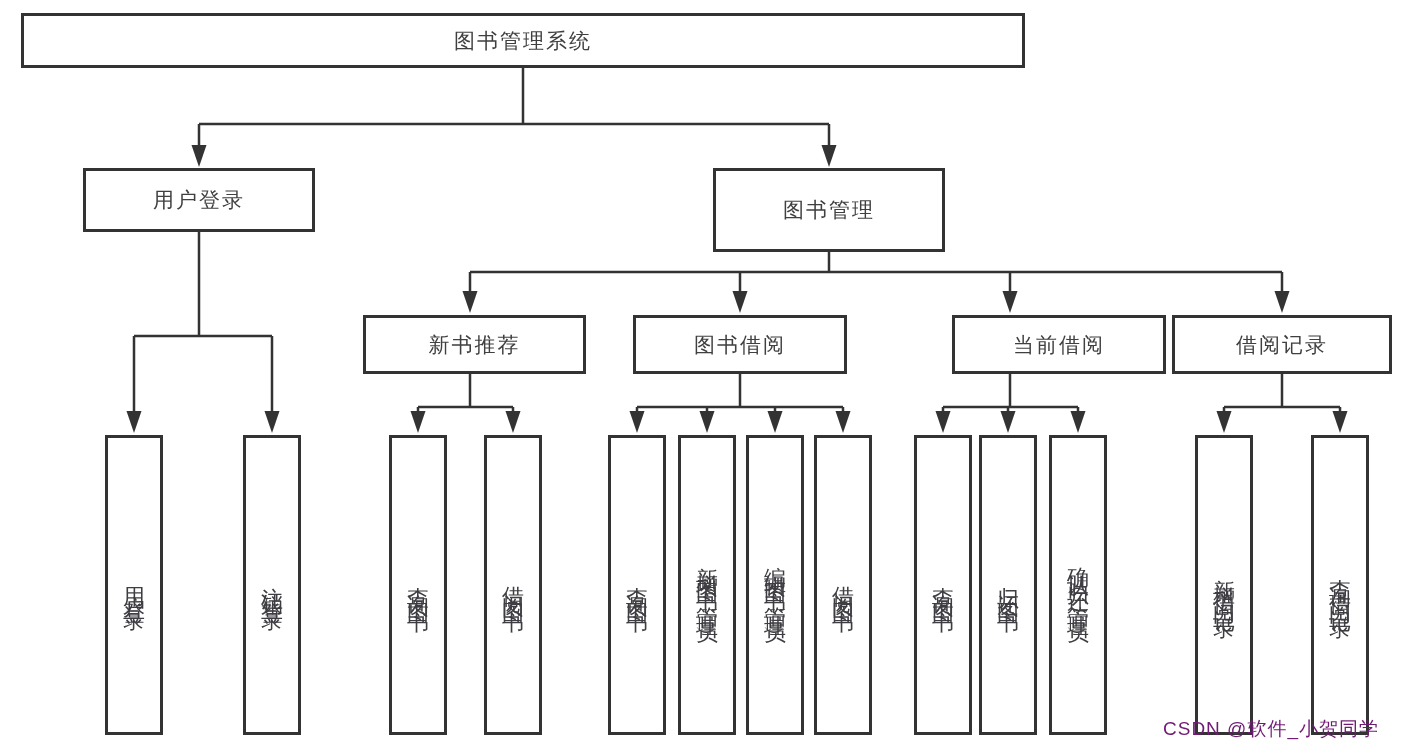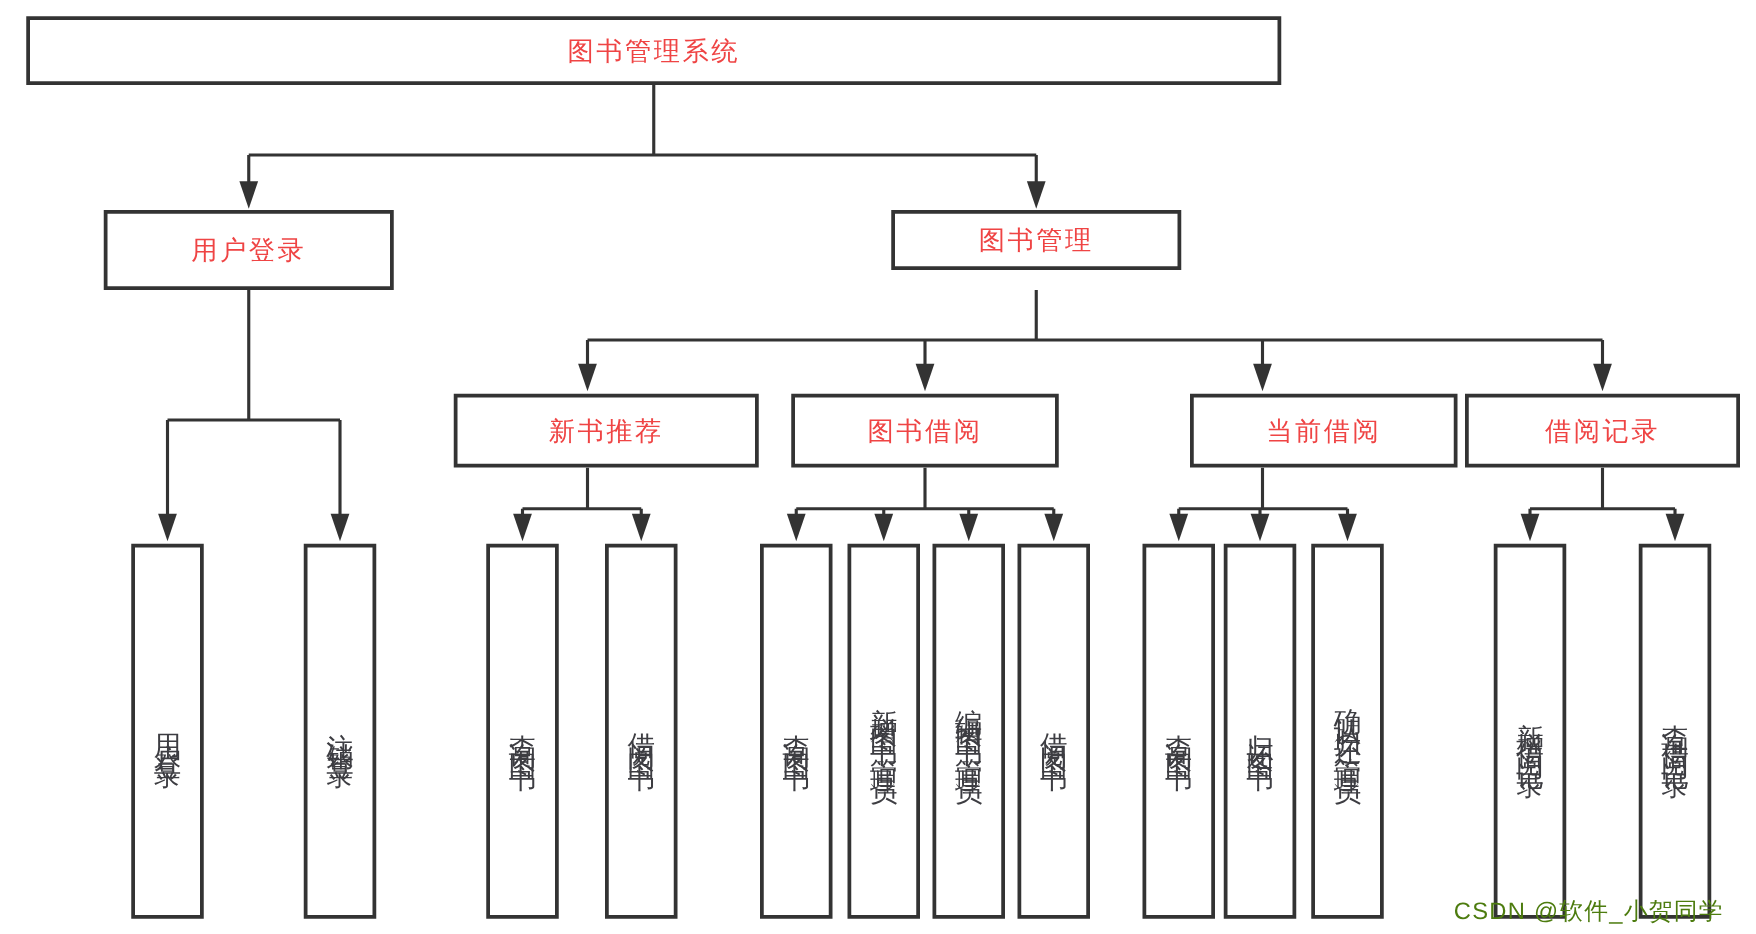--- a/index.html
+++ b/index.html
@@ -20,21 +20,21 @@
   .hbox {
     position: absolute;
     box-sizing: border-box;
     border: 3px solid #333333;
     background: #ffffff;
     display: flex;
     align-items: center;
     justify-content: center;
     font-size: 21px;
     letter-spacing: 2px;
-    color: #ef4444;
+    color: #404040;
     z-index: 1;
   }
   .vbox {
     position: absolute;
     top: 435px;
     width: 58px;
     height: 300px;
     box-sizing: border-box;
     border: 3px solid #333333;
     background: #ffffff;
@@ -50,29 +50,29 @@
     font-size: 22px;
     letter-spacing: 8px;
     color: #3d3d42;
   }
   #watermark {
     position: absolute;
     left: 1163px;
     top: 716px;
     z-index: 2;
     font-size: 19px;
-    color: #4d7c0f;
+    color: #701a75;
     letter-spacing: 1px;
     white-space: nowrap;
   }
   
   .root-box { left: 21px;  top: 13px;  width: 1004px; height: 55px; }
   .l2-a     { left: 83px;  top: 168px; width: 232px;  height: 64px; }
-  .l2-b     { left: 713px; top: 168px; width: 232px;  height: 48px; }
-  .l3-a     { left: 363px;  top: 315px; width: 244px; height: 59px; }
+  .l2-b     { left: 713px; top: 168px; width: 232px;  height: 84px; }
+  .l3-a     { left: 363px;  top: 315px; width: 223px; height: 59px; }
   .l3-b     { left: 633px;  top: 315px; width: 214px; height: 59px; align-items: center; }
   .l3-c     { left: 952px;  top: 315px; width: 214px; height: 59px; }
   .l3-d     { left: 1172px; top: 315px; width: 220px; height: 59px; }
   .leaf-1  { left: 105px; }
   .leaf-2  { left: 243px; }
   .leaf-3  { left: 389px; }
   .leaf-4  { left: 484px; }
   .leaf-5  { left: 608px; }
   .leaf-6  { left: 678px; }
   .leaf-7  { left: 746px; }

